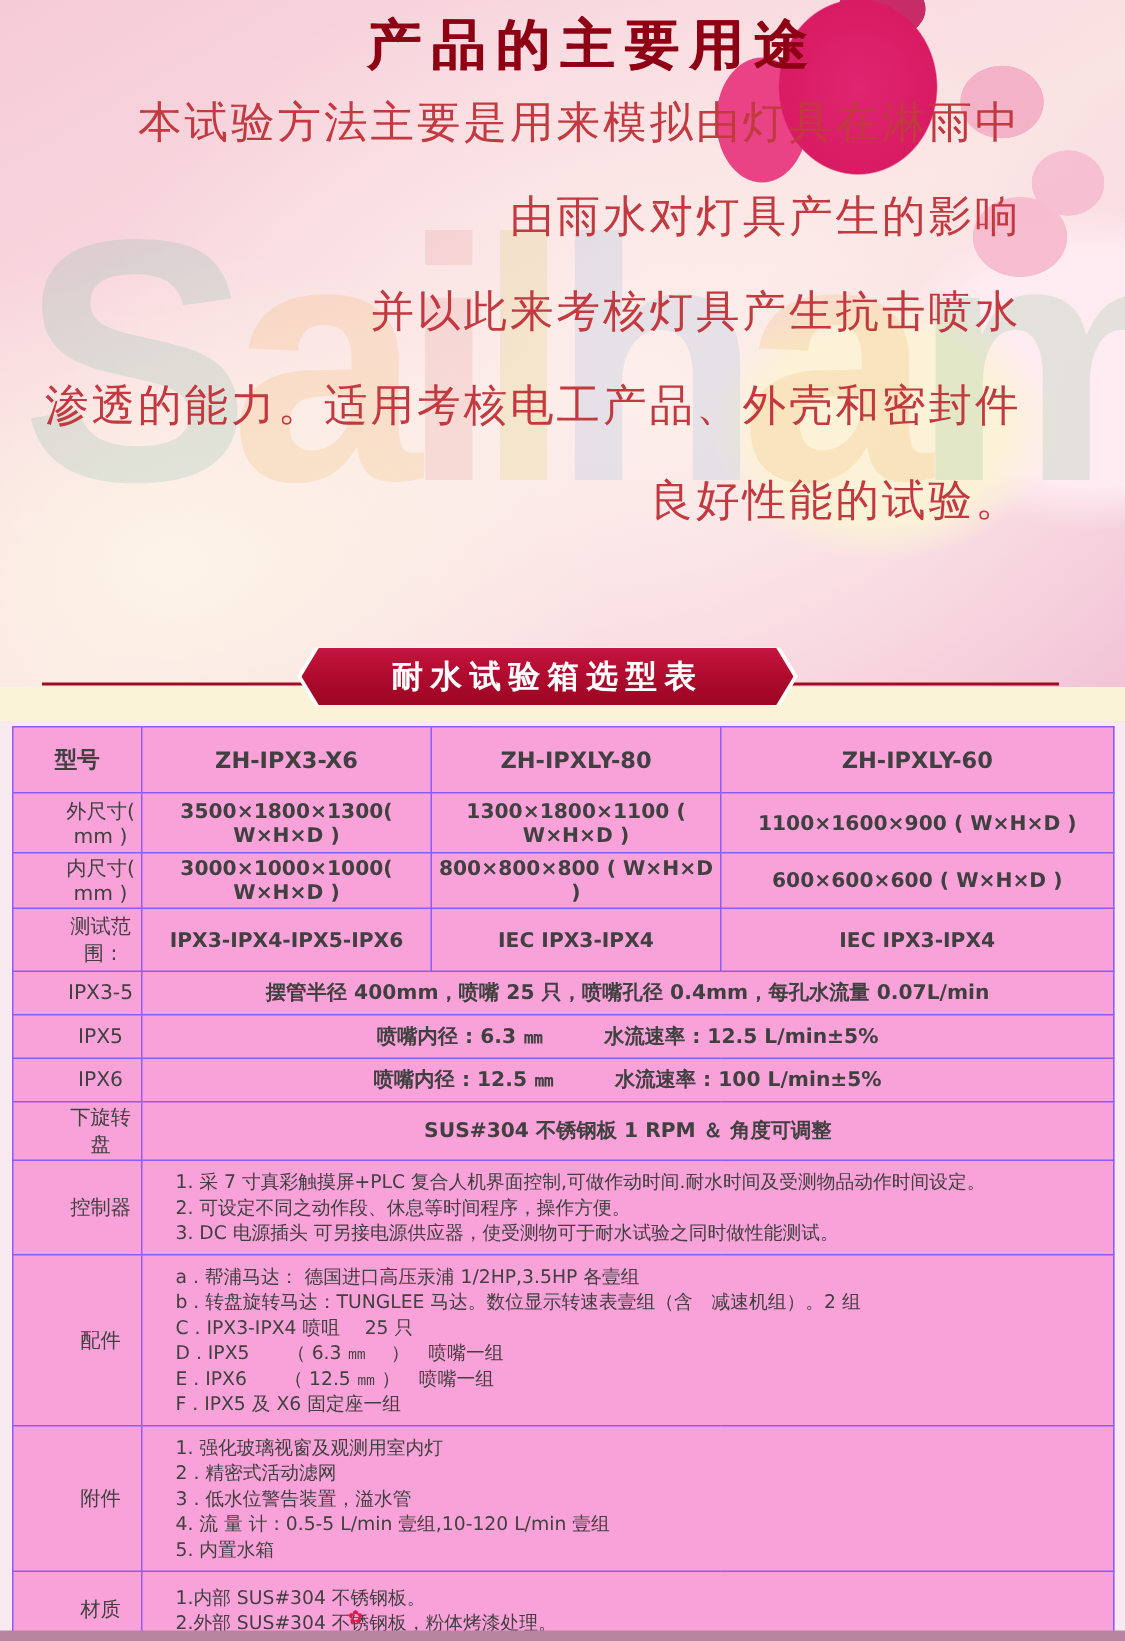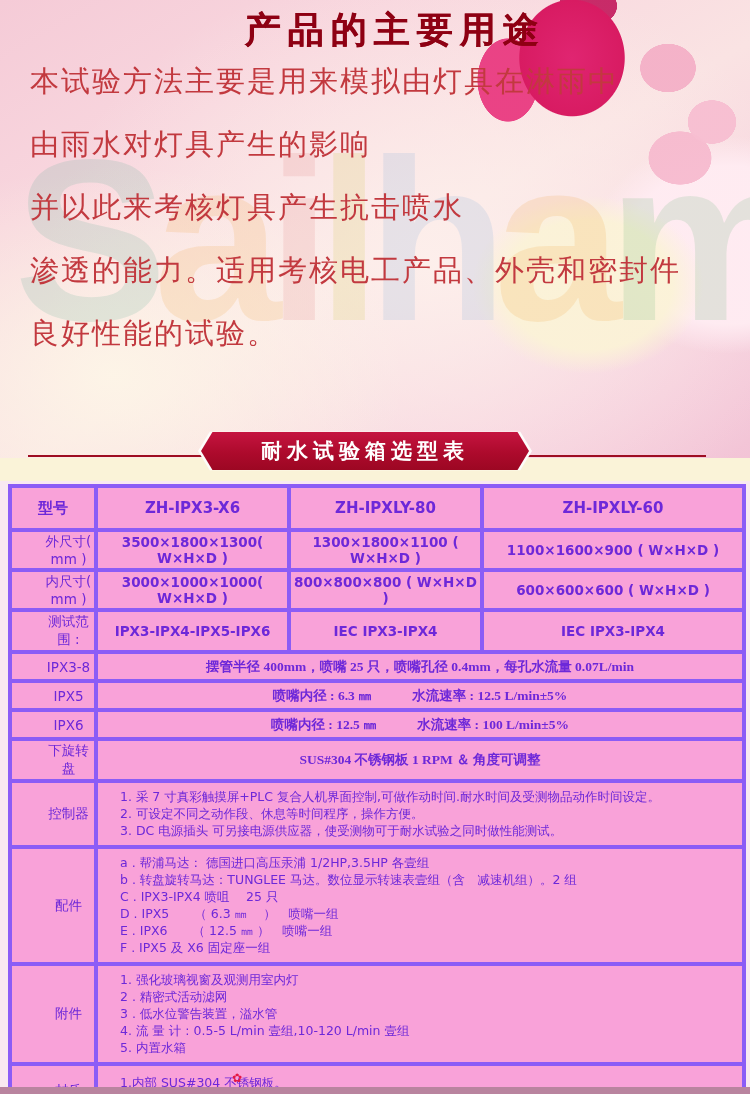--- a/index.html
+++ b/index.html
@@ -31,45 +31,45 @@
   .wm span:nth-child(5){color:#79a9da;}
   .wm span:nth-child(6){color:#ef9f38;}
   .wm span:nth-child(7){color:#5fb271;}
 
   .page-title{position:absolute;left:0;top:6px;width:750px;margin:0;text-align:center;z-index:3;
       font:900 36px "Liberation Sans",sans-serif;color:#8e0013;letter-spacing:7px;
       text-shadow:.6px 0 #8e0013;padding-left:20px;}
   .intro{position:absolute;left:30px;top:50px;z-index:3;}
   .intro-line{height:63px;line-height:63px;white-space:nowrap;
       font-family:"DejaVu Serif","Liberation Serif",serif;
-      font-size:29px;color:#c2393f;letter-spacing:2px;}
+      font-size:29px;color:#c2393f;letter-spacing:2px;text-align:right;}
 
   .hline{position:absolute;left:28px;top:455px;width:678px;height:2px;background:#9e0d22;z-index:4;}
   .cream-strip{position:absolute;left:0;top:458px;width:750px;height:23px;background:#faf3d8;z-index:3;}
 
   .ribbon{position:absolute;left:198px;top:430px;width:334px;height:42px;z-index:6;
       clip-path:polygon(0 50%,3.5% 4%,96.5% 4%,100% 50%,96.5% 96%,3.5% 96%);
       background:#fdfdfb;}
   .ribbon-inner{position:absolute;left:3px;right:3px;top:2px;bottom:2px;
       clip-path:polygon(0 50%,3.5% 0,96.5% 0,100% 50%,96.5% 100%,3.5% 100%);
       background:linear-gradient(180deg,#c51440 0%,#ad0a2c 55%,#9c0723 100%);
       display:flex;align-items:center;justify-content:center;}
   .ribbon-label{color:#fff;font:700 21px "Liberation Sans",sans-serif;letter-spacing:5px;}
 
   
   .lower{position:absolute;left:0;top:481px;width:750px;height:613px;background:#f9e9f1;}
   .bottom-strip{position:absolute;left:0;bottom:0;width:750px;height:7px;background:#b9849f;z-index:5;}
   .table-wrap{position:absolute;left:8px;top:484px;width:734px;z-index:4;}
   table.spec{width:734px;border-collapse:collapse;table-layout:fixed;background:#f9a2d9;}
-  table.spec td,table.spec th{border:4px solid #8b5cf6;color:#6d28d9;overflow:hidden;}
+  table.spec td,table.spec th{border:1px solid #8b5cf6;color:#404040;overflow:hidden;}
   th.model{font-size:15px;font-weight:700;text-align:center;}
   tr.h-head{height:44px;} tr.h-a{height:40px;} tr.h-b{height:36px;} tr.h-c{height:42px;border-radius:16px;} tr.h-s{height:29px;}
   td.lbl{font-size:13.5px;text-align:center;padding-left:32px;}
   td.val{font-size:13.5px;font-weight:600;text-align:center;}
-  td.mc{font-size:13.5px;font-weight:600;text-align:center;font-family:Liberation Serif, serif;}
+  td.mc{font-size:13.5px;font-weight:600;text-align:center;}
   td.ml{font-size:12.5px;text-align:left;padding:5px 6px 6px 22px;}
   td.ml .cl{line-height:17px;white-space:nowrap;}
   td.ml-lg{padding-top:8px;padding-bottom:8px;}
   .flower{position:absolute;left:232px;top:1072px;z-index:6;color:#e41745;font-size:12px;line-height:1;}
 </style>
 </head>
 <body>
 
 <div class="page">
 
@@ -131,21 +131,21 @@
           <td class="val">600×600×600 ( W×H×D )</td>
         </tr>
         <tr class="h-c">
           <td class="lbl">测试范围 :</td>
           <td class="val">IPX3-IPX4-IPX5-IPX6</td>
           <td class="val">IEC IPX3-IPX4</td>
           <td class="val">IEC IPX3-IPX4</td>
         </tr>
 
         <tr class="h-s">
-          <td class="lbl">IPX3-8</td>
+          <td class="lbl">IPX3-5</td>
           <td class="mc" colspan="3">摆管半径 400mm，喷嘴 25 只，喷嘴孔径 0.4mm，每孔水流量 0.07L/min</td>
         </tr>
         <tr class="h-s">
           <td class="lbl">IPX5</td>
           <td class="mc" colspan="3">喷嘴内径 : 6.3 ㎜　　　水流速率 : 12.5 L/min±5%</td>
         </tr>
         <tr class="h-s">
           <td class="lbl">IPX6</td>
           <td class="mc" colspan="3">喷嘴内径 : 12.5 ㎜　　　水流速率 : 100 L/min±5%</td>
         </tr>

